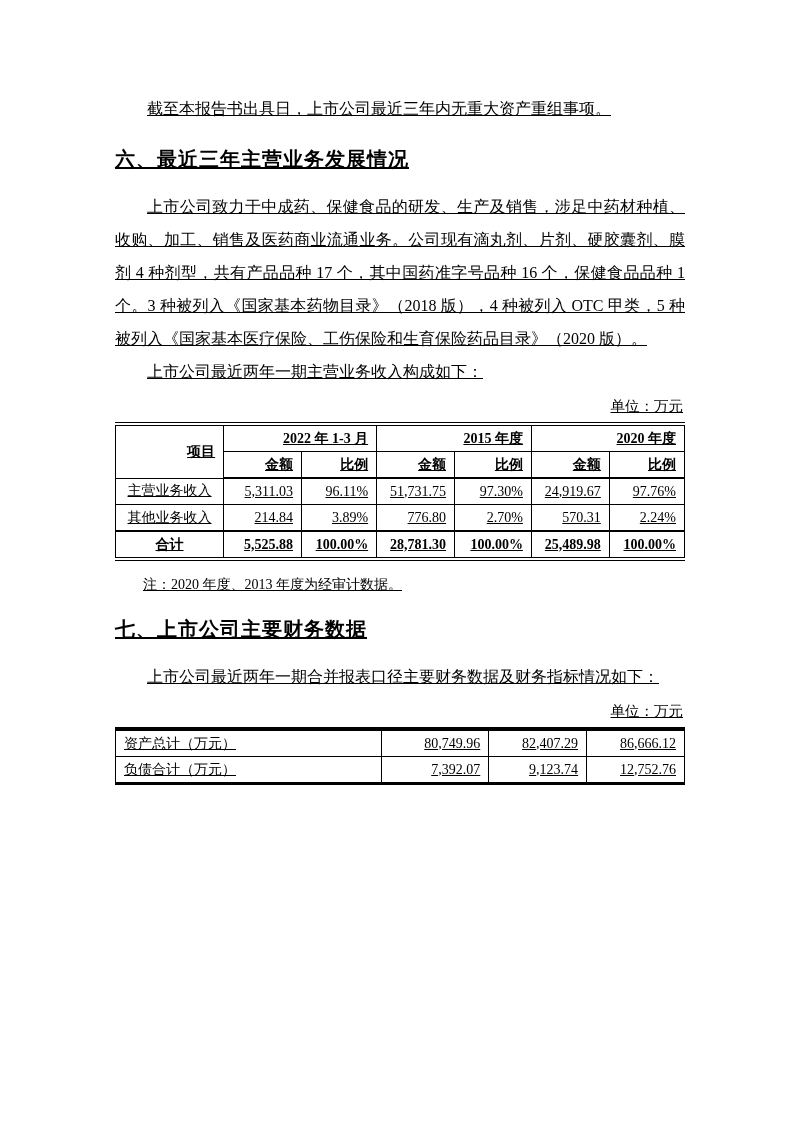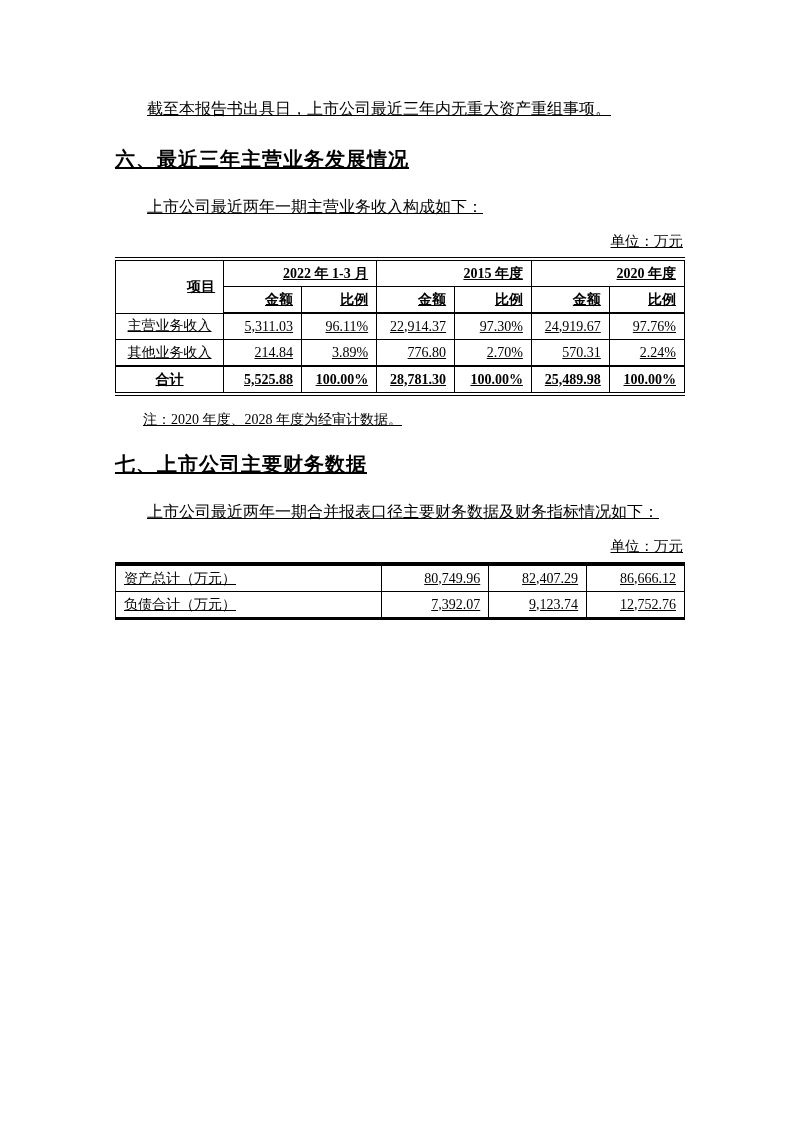--- a/index.html
+++ b/index.html
@@ -81,20 +81,21 @@
 </head>
 <body>
 
 <div class="page">
   <div class="content">
 
     <p class="body indent first-para">截至本报告书出具日，上市公司最近三年内无重大资产重组事项。</p>
 
     <h2 class="sec-title">六、最近三年主营业务发展情况</h2>
 
+    <p class="body indent">上市公司致力于中成药、保健食品的研发、生产及销售，涉足中药材种植、收购、加工、销售及医药商业流通业务。公司现有滴丸剂、片剂、硬胶囊剂、膜剂 4 种剂型，共有产品品种 17 个，其中国药准字号品种 16 个，保健食品品种 1 个。3 种被列入《国家基本药物目录》（2018 版），4 种被列入 OTC 甲类，5 种被列入《国家基本医疗保险、工伤保险和生育保险药品目录》（2020 版）。</p>
     <p class="body indent">上市公司最近两年一期主营业务收入构成如下：</p>
 
     <div class="unit-label">单位：万元</div>
 
     <div class="tblwrap1">
       <table class="tbl tbl1">
         <colgroup>
           <col style="width:19%">
             <col style="width:13.7%">
             <col style="width:13.2%">
@@ -115,21 +116,21 @@
             <th>比例</th>
             <th>金额</th>
             <th>比例</th>
             <th>金额</th>
             <th>比例</th>
           </tr>
           <tr>
             <td class="item-c">主营业务收入</td>
             <td class="num">5,311.03</td>
             <td class="num">96.11%</td>
-            <td class="num">22,914.37</td>
+            <td class="num">51,731.75</td>
             <td class="num">97.30%</td>
             <td class="num">24,919.67</td>
             <td class="num">97.76%</td>
           </tr>
           <tr>
             <td class="item-c">其他业务收入</td>
             <td class="num">214.84</td>
             <td class="num">3.89%</td>
             <td class="num">776.80</td>
             <td class="num">2.70%</td>
@@ -142,21 +143,21 @@
             <td class="num">100.00%</td>
             <td class="num">28,781.30</td>
             <td class="num">100.00%</td>
             <td class="num">25,489.98</td>
             <td class="num">100.00%</td>
           </tr>
         </tbody>
       </table>
     </div>
 
-    <p class="note">注：2020 年度、2028 年度为经审计数据。</p>
+    <p class="note">注：2020 年度、2013 年度为经审计数据。</p>
 
     <h2 class="sec-title">七、上市公司主要财务数据</h2>
 
     <p class="body indent">上市公司最近两年一期合并报表口径主要财务数据及财务指标情况如下：</p>
 
     <div class="unit-label">单位：万元</div>
 
     <div class="tblwrap2">
       <table class="tbl tbl2">
         <colgroup>

